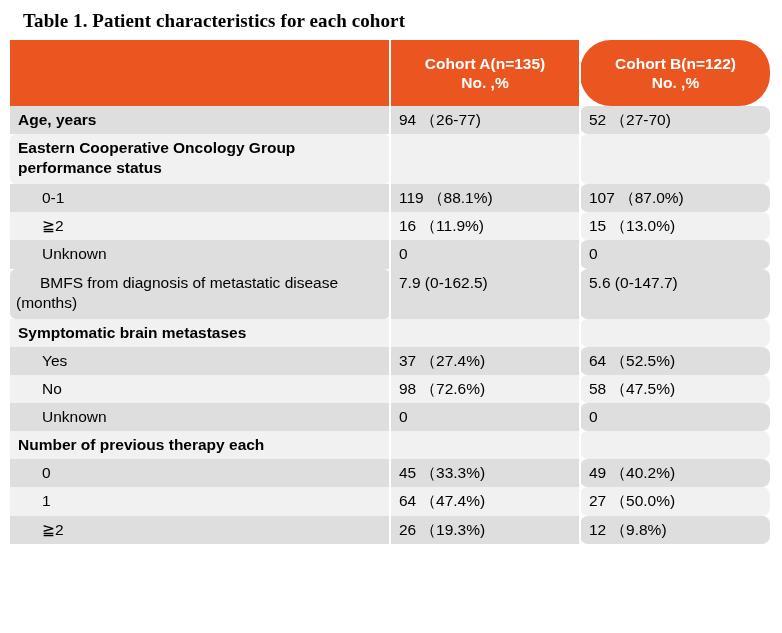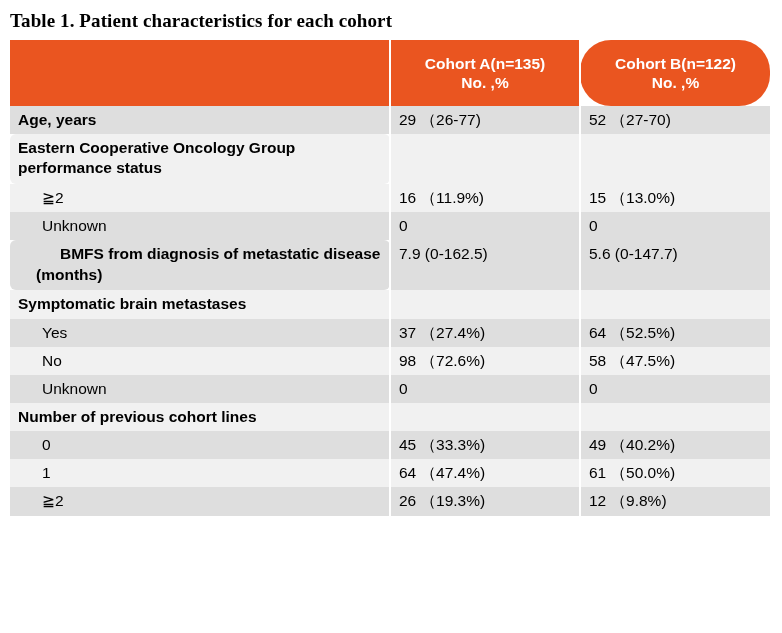--- a/index.html
+++ b/index.html
@@ -19,21 +19,21 @@
     width: 782px;
     height: 633px;
     box-sizing: border-box;
     padding: 6px 10px 0 10px;
   }
   .caption {
     font-family: "Liberation Serif", serif;
     font-size: 19px;
     font-weight: bold;
     color: #000000;
-    margin: 4px 0 8px 0;
+    margin: 4px 0 8px 13px;
     letter-spacing: 0.1px;
   }
   table.data-table {
     border-collapse: collapse;
     width: 760px;
     table-layout: fixed;
     font-size: 15.5px;
   }
   table.data-table col.c0 { width: 380px; }
   table.data-table col.c1 { width: 190px; }
@@ -57,36 +57,36 @@
   }
   thead th:last-child { border-right: none; border-radius: 31px; }
 
   tbody td {
     padding: 4px 8px;
     vertical-align: top;
     border-right: 2px solid #ffffff;
     line-height: 1.3;
     font-size: 15.5px;
   }
-  tbody td:last-child { border-right: none; }
+  tbody td:last-child { border-right: none; border-radius: 8px; }
 
   tbody tr.shade-dark td { background: #dedede; }
   tbody tr.shade-light td { background: #f1f1f1; }
 
   td.label-head {
     font-weight: bold;
   }
   td.label-sub {
     font-weight: normal;
     padding-left: 32px;
     text-indent: 0;
   }
   td.label-sub-wrap {
-    font-weight: bold;
-    padding-left: 26px;
+    font-weight: normal;
+    padding-left: 6px;
   }
   td.label-sub-wrap .ind {
     display: inline;
     padding-left: 24px;
   }
   td.value {
     font-weight: normal;
     white-space: nowrap;
   }
   .tall-2 { height: 42px; border-radius: 6px; }
@@ -114,30 +114,35 @@
         <th>
           <div>Cohort B(n=122)</div>
           <div>No. ,%</div>
         </th>
       </tr>
     </thead>
     <tbody>
 
       <tr class="shade-dark">
         <td class="label-head">Age, years</td>
-        <td class="value">29 （26-77)</td>
+        <td class="value">94 （26-77)</td>
         <td class="value">52 （27-70)</td>
       </tr>
 
       <tr class="shade-light">
         <td class="label-head tall-2">Eastern Cooperative Oncology Group performance status</td>
         <td class="value"></td>
         <td class="value"></td>
       </tr>
 
+      <tr class="shade-dark">
+        <td class="label-sub">0-1</td>
+        <td class="value">119 （88.1%)</td>
+        <td class="value">107 （87.0%)</td>
+      </tr>
 
       <tr class="shade-light">
         <td class="label-sub">≧2</td>
         <td class="value">16 （11.9%)</td>
         <td class="value">15 （13.0%)</td>
       </tr>
 
       <tr class="shade-dark">
         <td class="label-sub">Unknown</td>
         <td class="value">0</td>
@@ -169,35 +174,35 @@
         <td class="value">58 （47.5%)</td>
       </tr>
 
       <tr class="shade-dark">
         <td class="label-sub">Unknown</td>
         <td class="value">0</td>
         <td class="value">0</td>
       </tr>
 
       <tr class="shade-light">
-        <td class="label-head">Number of previous cohort lines</td>
+        <td class="label-head">Number of previous therapy each</td>
         <td class="value"></td>
         <td class="value"></td>
       </tr>
 
       <tr class="shade-dark">
         <td class="label-sub">0</td>
         <td class="value">45 （33.3%)</td>
         <td class="value">49 （40.2%)</td>
       </tr>
 
       <tr class="shade-light">
         <td class="label-sub">1</td>
         <td class="value">64 （47.4%)</td>
-        <td class="value">61 （50.0%)</td>
+        <td class="value">27 （50.0%)</td>
       </tr>
 
       <tr class="shade-dark">
         <td class="label-sub">≧2</td>
         <td class="value">26 （19.3%)</td>
         <td class="value">12 （9.8%)</td>
       </tr>
 
     </tbody>
   </table>

